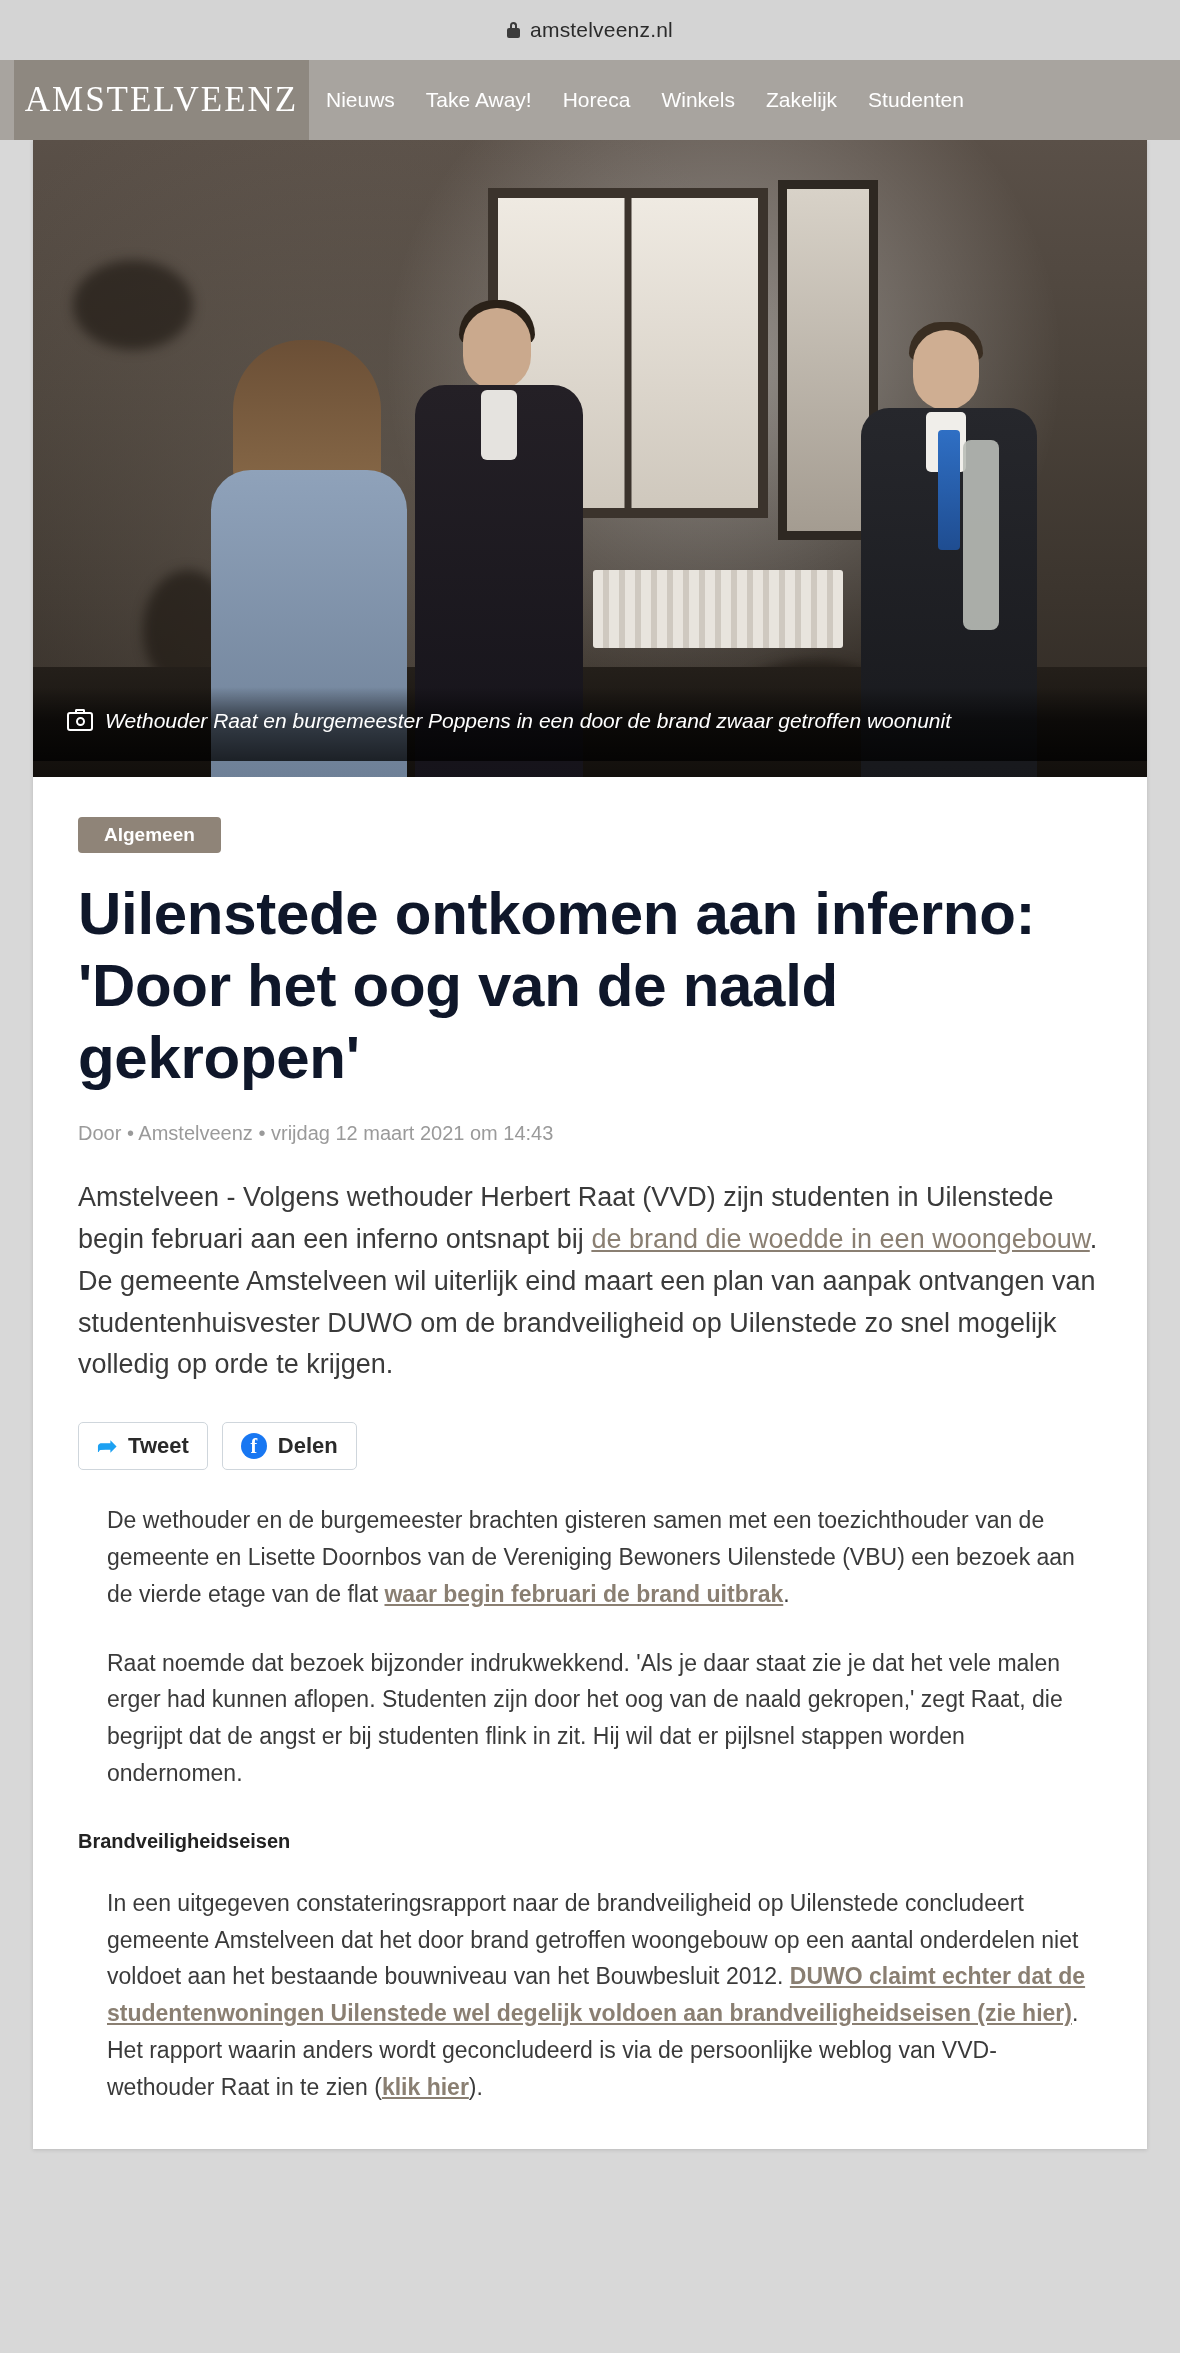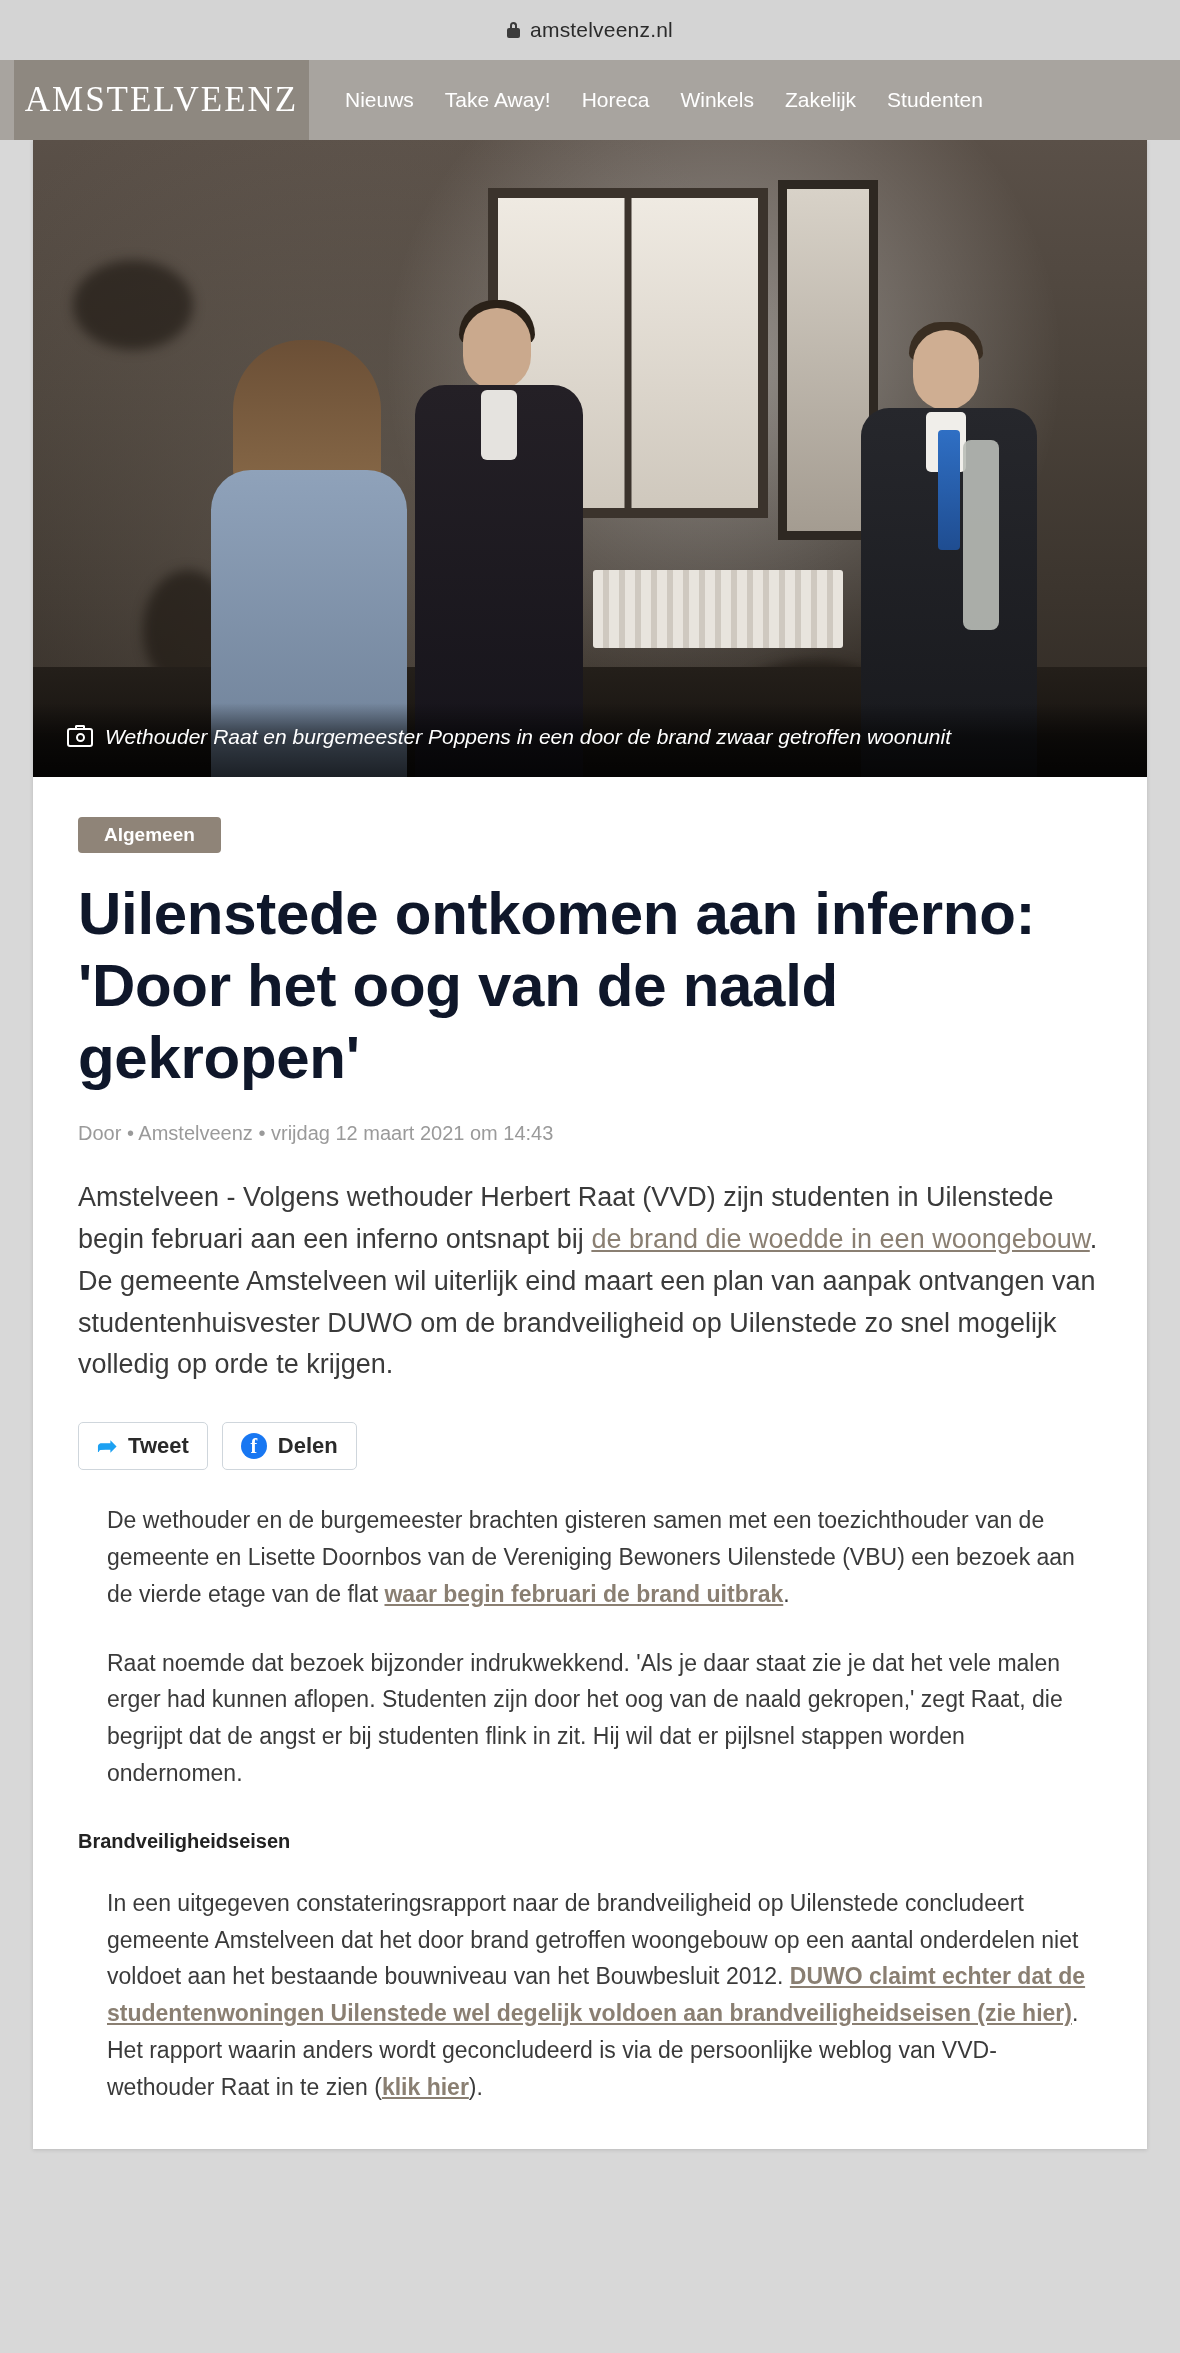--- a/index.html
+++ b/index.html
@@ -75,21 +75,21 @@
     color: #ffffff;
     font-family: "Liberation Serif", serif;
     font-size: 35px;
     letter-spacing: 2px;
     white-space: nowrap;
   }
   .nav {
     display: flex;
     align-items: flex-start;
     gap: 31px;
-    padding-left: 36px;
+    padding-left: 17px;
     overflow: hidden;
     white-space: nowrap;
   }
   .nav-item {
     color: #ffffff;
     font-size: 21px;
     cursor: pointer;
   }
 
   
@@ -200,21 +200,21 @@
     left: 905px; top: 290px; width: 22px; height: 120px;
     background: linear-gradient(180deg,#2f6fc4,#1f4d91);
     border-radius: 4px;
   }
   .fig-man2-scarf {
     left: 930px; top: 300px; width: 36px; height: 190px;
     background: #b9bcb7; border-radius: 8px; opacity: .9;
   }
   .hero-caption {
     position: absolute;
-    left: 0; right: 0; bottom: 0;
+    left: 0; right: 0; bottom: 16px;
     padding: 20px 34px 26px 34px;
     background: linear-gradient(180deg, rgba(0,0,0,0) 0%, rgba(0,0,0,0.55) 45%, rgba(0,0,0,0.75) 100%);
     color: #ffffff;
     font-style: italic;
     font-size: 21px;
     line-height: 1.35;
     display: flex;
     gap: 12px;
     align-items: flex-start;
   }

